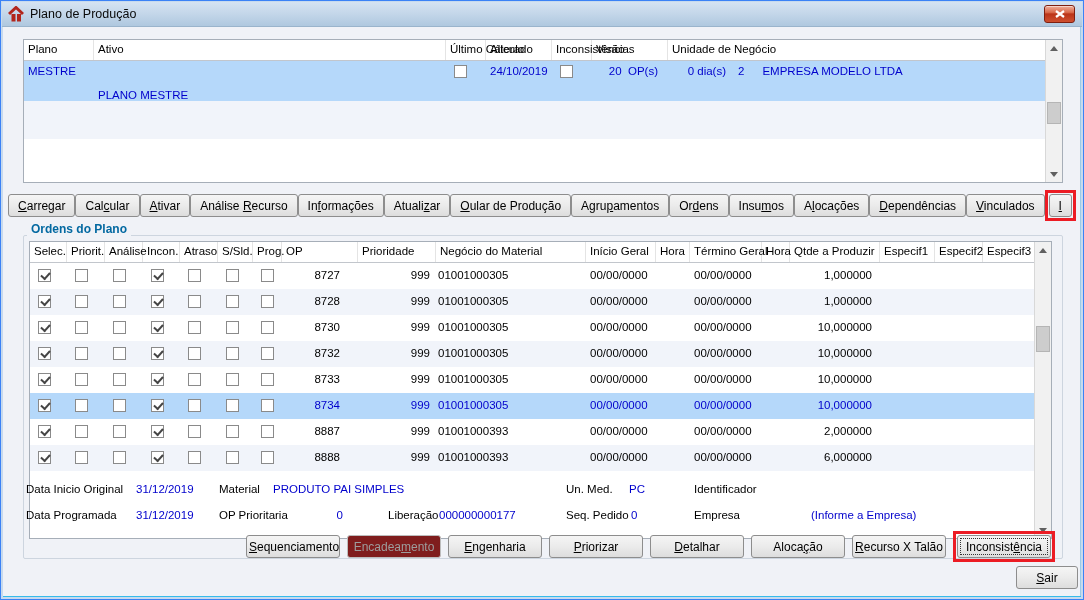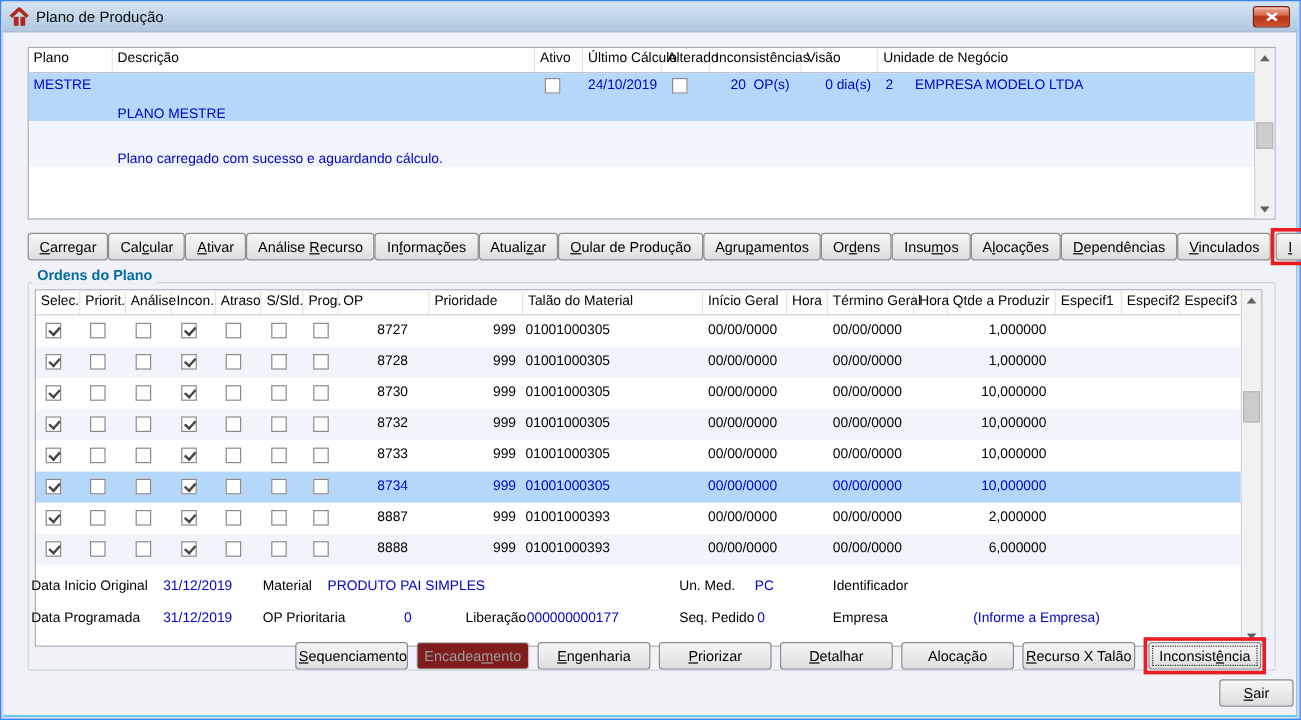--- a/index.html
+++ b/index.html
@@ -44,21 +44,21 @@
   
   .toolbar { position:absolute; display:flex; align-items:center; }
   .btn { height:23px; padding:0 9px; font-family:inherit; font-size:12px; color:#000; white-space:nowrap;
          background:linear-gradient(180deg,#F5F5F5 0%,#EBEBEB 50%,#DDDDDD 100%);
          border:1px solid #8D8D8D; border-radius:3px; cursor:default; }
   .btn .u { text-decoration:underline; }
   .btn.fixed { width:94px; padding:0 2px; }
   .btn.disabled { background:#7f1d1d; border-color:#BDBDBD; color:#9D9D9D; }
   .btn.focus { outline:1px dotted #333; outline-offset:-4px; }
   .red-box { display:inline-flex; border:3px solid #EC1C24; padding:1px; background:transparent; }
-  #plan-toolbar { left:22px; right:22px; top:189px; justify-content:space-between; }
+  #plan-toolbar { left:22px; right:22px; top:189px; justify-content:center; }
   #order-toolbar { left:240px; right:28px; top:530px; justify-content:flex-end; gap:7px; }
   
   .groupbox { position:absolute; left:22px; top:234px; width:1040px; height:324px;
               border:1px solid #CDD5DF; border-radius:2px; }
   .legend { position:absolute; left:26px; top:221px; padding:0 4px; background:#F0F2F7;
             font-size:12px; font-weight:bold; color:#0369a1; }
   
   .orow { height:26px; background:#fff; align-items:start; }
   .orow .cell { padding-top:6px; }
   .orow .cbcell { padding-top:6px; }
@@ -87,33 +87,31 @@
       <svg width="10" height="8" viewBox="0 0 10 8">
         <path d="M1 1 L9 7 M9 1 L1 7" stroke="#FFFFFF" stroke-width="2.2"></path>
       </svg>
     </div>
   </div>
 
   <div class="panel" style="left:22px; top:38px; width:1040px; height:144px;">
     <div style="position:absolute; left:0; top:0; right:17px; bottom:0; overflow:hidden;">
       <div class="grid-row pcols hdr">
         <div class="hcell">Plano</div>
-        <div class="hcell">Descrição</div>
         <div class="hcell">Ativo</div>
         <div class="hcell">Último Cálculo</div>
         <div class="hcell">Alterado</div>
         <div class="hcell">Inconsistências</div>
         <div class="hcell">Visão</div>
         <div class="hcell" style="border-right:none;">Unidade de Negócio</div>
       </div>
       <div class="grid-row pcols plans-row">
         <div class="cell" style="padding-left:4px;">MESTRE</div>
         <div class="cell" style="padding-left:4px;">
           <div>PLANO MESTRE</div>
-          <div class="desc-line2">Plano carregado com sucesso e aguardando cálculo.</div>
         </div>
         <div class="cbcell"><span class="cb"></span></div>
         <div class="cell" style="padding-left:4px;">24/10/2019</div>
         <div class="cbcell"><span class="cb"></span></div>
         <div class="cell num" style="padding-right:10px;">20  OP(s)</div>
         <div class="cell num" style="padding-right:6px;">0 dia(s)</div>
         <div class="cell" style="padding-left:6px; display:flex; gap:18px;">
           <span>2</span>
           <span>EMPRESA MODELO LTDA</span>
         </div>
@@ -158,21 +156,21 @@
       <div class="grid-row ocols hdr" id="orders-header">
           <div class="hcell">Selec.</div>
           <div class="hcell">Priorit.</div>
           <div class="hcell">Análise</div>
           <div class="hcell">Incon.</div>
           <div class="hcell">Atraso</div>
           <div class="hcell">S/Sld.</div>
           <div class="hcell">Prog.</div>
           <div class="hcell">OP</div>
           <div class="hcell">Prioridade</div>
-          <div class="hcell">Talão do Material</div>
+          <div class="hcell">Negócio do Material</div>
           <div class="hcell">Início Geral</div>
           <div class="hcell">Hora</div>
           <div class="hcell">Término Geral</div>
           <div class="hcell">Hora</div>
           <div class="hcell">Qtde a Produzir</div>
           <div class="hcell">Especif1</div>
           <div class="hcell">Especif2</div>
           <div class="hcell" style="border-right: none;">Especif3</div>
         </div>
       <div id="orders-rows">

